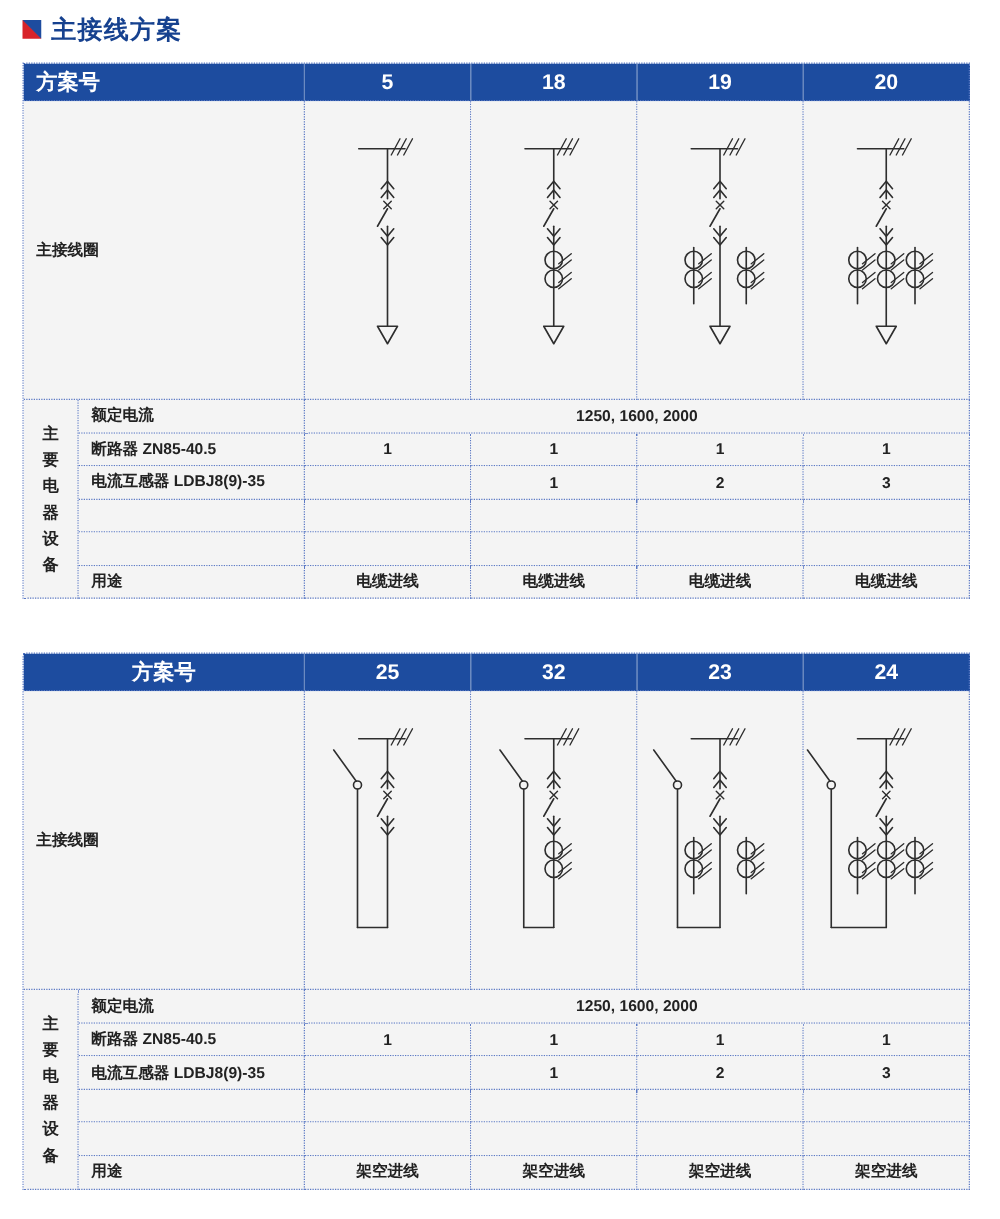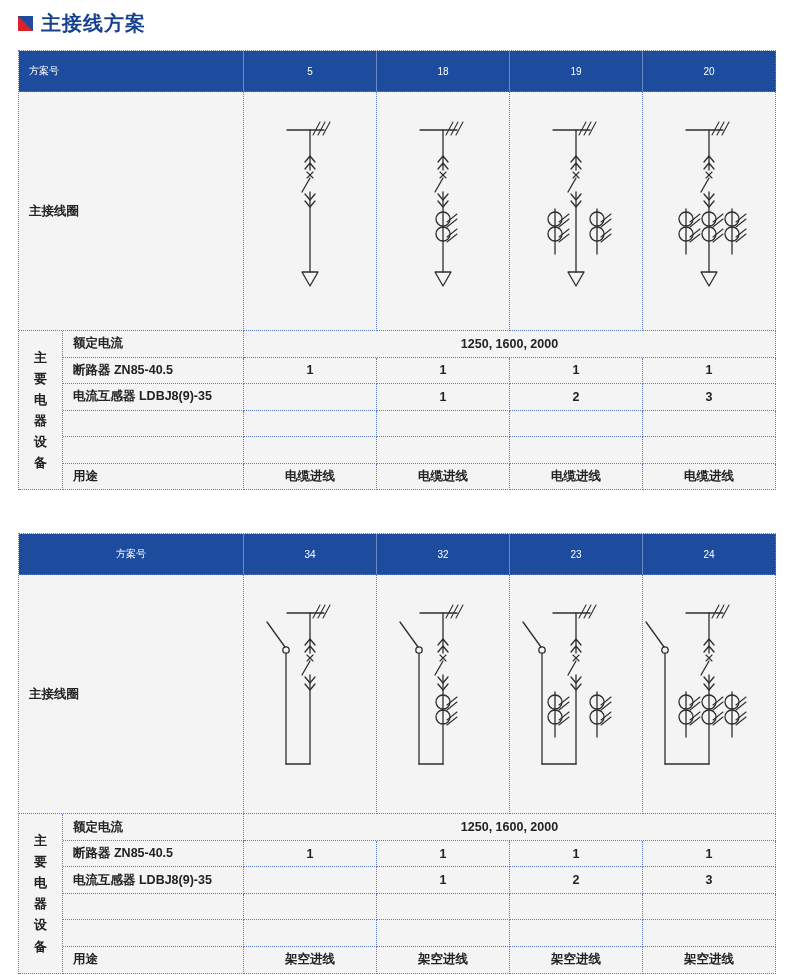--- a/index.html
+++ b/index.html
@@ -13,22 +13,22 @@
       background:linear-gradient(to top right, #d8232a 0 48%, #1d4c9f 52% 100%);
       flex:0 0 auto; }
   .title-text { font-size:20px; font-weight:bold; color:#16418f; letter-spacing:1px; }
 
   table.scheme { width:757px; border-collapse:separate; border-spacing:0; table-layout:fixed;
       border-top:1px dotted #5b79c4; border-left:1px dotted #5b79c4; }
   table.scheme td, table.scheme th {
       border-right:1px dotted #5b79c4; border-bottom:1px dotted #5b79c4;
       background:#f4f4f4; color:#222; font-size:12.5px; font-weight:600;
       overflow:hidden; }
-  table.scheme th { background:#1d4c9f; color:#ffffff; height:41px;
-      font-weight:400; font-size:10px; border-right:1px solid rgba(255,255,255,.35);
+  table.scheme th { background:#1d4c9f; color:#ffffff; height:30px;
+      font-weight:700; font-size:17px; border-right:1px solid rgba(255,255,255,.35);
       border-bottom:1px dotted #5b79c4; }
   table.scheme th:last-child { border-right:1px dotted #5b79c4; }
   th.scheme-col-label { text-align:left; padding-left:10px; }
   table.scheme.t2 th.scheme-col-label { text-align:center; padding-left:0; }
   th.num { text-align:center; }
 
   td.diagram-label { height:238px; vertical-align:middle; padding-left:10px;
       font-size:13px; }
   td.diagram-cell { height:238px; padding:0; vertical-align:top; }
   td.diagram-cell svg { display:block; }
@@ -234,21 +234,21 @@
       <col style="width:44px">
       <col style="width:181px">
       <col style="width:133px">
       <col style="width:133px">
       <col style="width:133px">
       <col style="width:133px">
     </colgroup>
   <tbody>
       <tr>
     <th colspan="2" class="scheme-col-label">方案号</th>
-    <th class="num">34</th>
+    <th class="num">25</th>
     <th class="num">32</th>
     <th class="num">23</th>
     <th class="num">24</th>
   </tr>
   <tr>
     <td colspan="2" class="diagram-label">主接线圈</td>
     <td class="diagram-cell">
           <svg viewBox="0 0 133 238" width="133" height="238" xmlns="http://www.w3.org/2000/svg">
             <line x1="43" y1="38" x2="80" y2="38" stroke="#2e2e2e" stroke-width="1.3" stroke-linecap="round"></line>
             <line x1="69" y1="43" x2="76" y2="30" stroke="#2e2e2e" stroke-width="1.1" stroke-linecap="round"></line>

